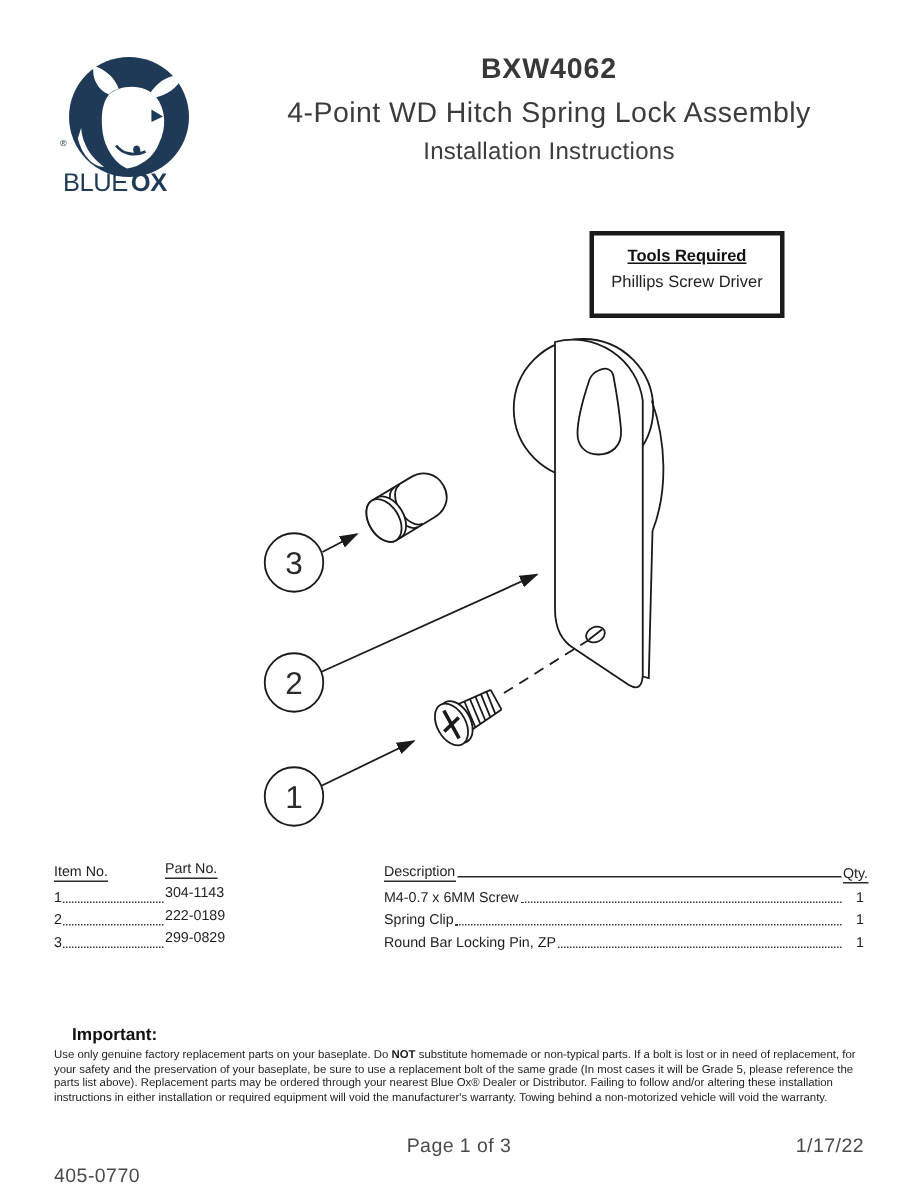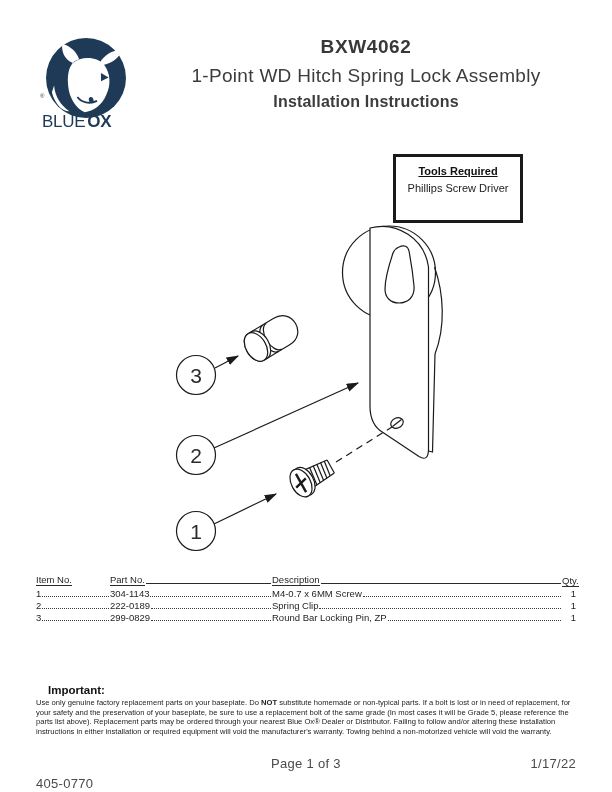--- a/index.html
+++ b/index.html
@@ -11,35 +11,35 @@
   
   .logo-block{position:absolute;left:46px;top:38px;width:80px;}
   .logo-wordmark{position:absolute;left:42px;top:112px;width:78px;text-align:left;
     font-size:17px;color:#1e3a57;letter-spacing:-0.3px;white-space:nowrap;}
   .logo-wordmark .blue{font-weight:400;}
   .logo-wordmark .ox{font-weight:800;margin-left:2px;}
   .logo-reg{position:absolute;left:40px;top:93px;font-size:6px;color:#1e3a57;}
   .title-block{position:absolute;left:140px;top:36px;width:452px;text-align:center;color:#3c3c3c;}
   .title-model{font-size:19px;font-weight:bold;letter-spacing:0.6px;color:#383838;}
   .title-product{font-size:19px;margin-top:7px;letter-spacing:0.3px;}
-  .title-doctype{font-size:16px;margin-top:6px;letter-spacing:0.2px;font-weight:bold;}
-  
-  .tools-box{position:absolute;left:393px;top:154px;width:130px;height:69px;
+  .title-doctype{font-size:16px;margin-top:6px;letter-spacing:0.2px;}
+  
+  .tools-box{position:absolute;left:393px;top:154px;width:130px;height:58px;
     border:3px solid #1a1a1a;box-sizing:border-box;text-align:center;background:#fff;}
   .tools-title{margin-top:8px;font-size:11px;font-weight:bold;text-decoration:underline;color:#111;}
   .tools-item{margin-top:5px;font-size:11px;color:#222;}
   
   .diagram{position:absolute;left:158px;top:218px;width:314px;height:352px;}
   .diagram svg{display:block;}
   
   .parts-table{position:absolute;left:36px;top:573px;width:540px;font-size:9.5px;color:#1f1f1f;}
   .prow{display:flex;align-items:flex-end;line-height:11px;margin-top:1px;}
   .c1{width:74px;display:flex;align-items:flex-start;}
-  .c2{width:162px;display:flex;align-items:center;}
-  .c3{flex:1;display:flex;align-items:center;}
+  .c2{width:146px;display:flex;align-items:flex-start;flex-direction:column;}
+  .c3{flex:1;display:flex;align-items:flex-start;}
   .c4{width:14px;text-align:right;}
   .leader{flex:1;border-bottom:1px dotted #3a3a3a;margin:0 1px 2px 1px;height:8px;}
   .leader.solid{border-bottom:1.5px solid #2a2a2a;margin-bottom:1px;}
   .hu{border-bottom:1.5px solid #2a2a2a;padding-bottom:0px;}
   .phead{margin-bottom:2px;}
   
   .important{position:absolute;left:36px;top:684px;width:541px;color:#1c1c1c;}
   .important-label{font-size:11.5px;font-weight:bold;color:#111;padding-left:12px;}
   .important-text{font-size:7.6px;line-height:9.6px;margin-top:2px;text-align:left;}
   .important-text b{font-weight:bold;}
@@ -77,21 +77,21 @@
       </g>
     </svg>
   </div>
   <div class="logo-reg">®</div>
   <div class="logo-wordmark">
     <span class="blue">BLUE</span><span class="ox">OX</span>
   </div>
 
   <div class="title-block">
     <div class="title-model">BXW4062</div>
-    <div class="title-product">1-Point WD Hitch Spring Lock Assembly</div>
+    <div class="title-product">4-Point WD Hitch Spring Lock Assembly</div>
     <div class="title-doctype">Installation Instructions</div>
   </div>
 
   <div class="tools-box">
     <div class="tools-title">Tools Required</div>
     <div class="tools-item">Phillips Screw Driver</div>
   </div>
 
   <div class="diagram">
     <svg width="314" height="352" viewBox="158 218 314 352">

